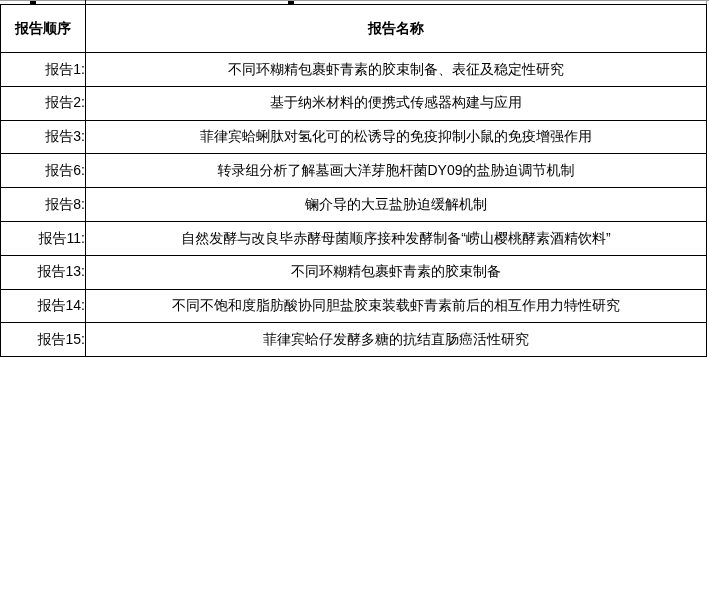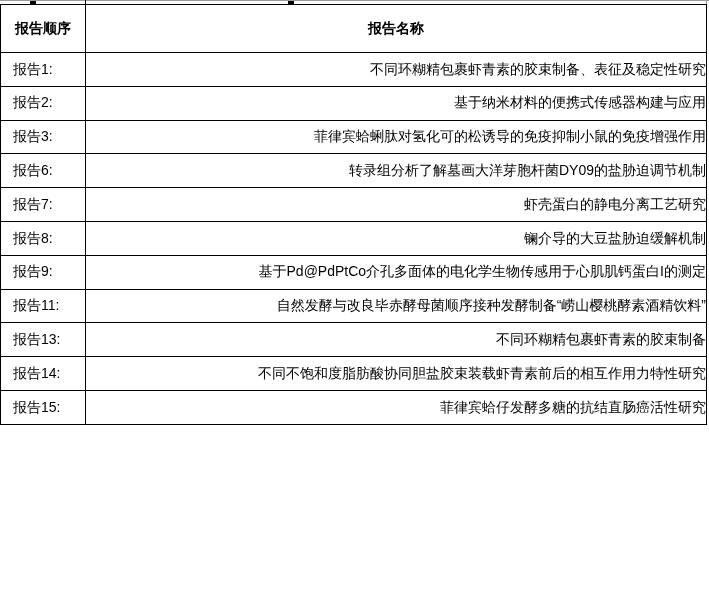--- a/index.html
+++ b/index.html
@@ -38,27 +38,27 @@
   .report-table col.c-order { width: 85px; }
   .report-table thead tr { height: 48px; }
   .report-table thead th {
     font-weight: bold;
     text-align: center;
     vertical-align: middle;
     font-size: 14px;
   }
   .report-table tbody tr { height: 33.8px; }
   .report-table td.label-cell {
-    text-align: left;
+    text-align: right;
     vertical-align: middle;
     padding-left: 12px;
     margin-left: 36px;
   }
   .report-table td.title-cell {
-    text-align: right;
+    text-align: center;
     vertical-align: middle;
   }
 
   
   .bottom-clip { position: absolute; top: 593px; left: 0; width: 709px; height: 7px; background: #ffffff; }
   .bottom-clip .v-left { position: absolute; top: 0; left: 0; width: 1px; height: 7px; background: #b8b8b8; }
   .bottom-clip .v-split { position: absolute; top: 0; left: 85px; width: 1px; height: 7px; background: #b8b8b8; }
   .bottom-clip .v-right { position: absolute; top: 0; left: 706px; width: 1px; height: 7px; background: #b8b8b8; }
 </style>
 </head>
@@ -96,30 +96,22 @@
         </tr>
         <tr>
           <td class="label-cell">报告3:</td>
           <td class="title-cell">菲律宾蛤蜊肽对氢化可的松诱导的免疫抑制小鼠的免疫增强作用</td>
         </tr>
         <tr>
           <td class="label-cell">报告6:</td>
           <td class="title-cell">转录组分析了解墓画大洋芽胞杆菌DY09的盐胁迫调节机制</td>
         </tr>
         <tr>
-          <td class="label-cell">报告7:</td>
-          <td class="title-cell">虾壳蛋白的静电分离工艺研究</td>
-        </tr>
-        <tr>
           <td class="label-cell">报告8:</td>
           <td class="title-cell">镧介导的大豆盐胁迫缓解机制</td>
-        </tr>
-        <tr>
-          <td class="label-cell">报告9:</td>
-          <td class="title-cell">基于Pd@PdPtCo介孔多面体的电化学生物传感用于心肌肌钙蛋白I的测定</td>
         </tr>
         <tr>
           <td class="label-cell">报告11:</td>
           <td class="title-cell">自然发酵与改良毕赤酵母菌顺序接种发酵制备“崂山樱桃酵素酒精饮料”</td>
         </tr>
         <tr>
           <td class="label-cell">报告13:</td>
           <td class="title-cell">不同环糊精包裹虾青素的胶束制备</td>
         </tr>
         <tr>

